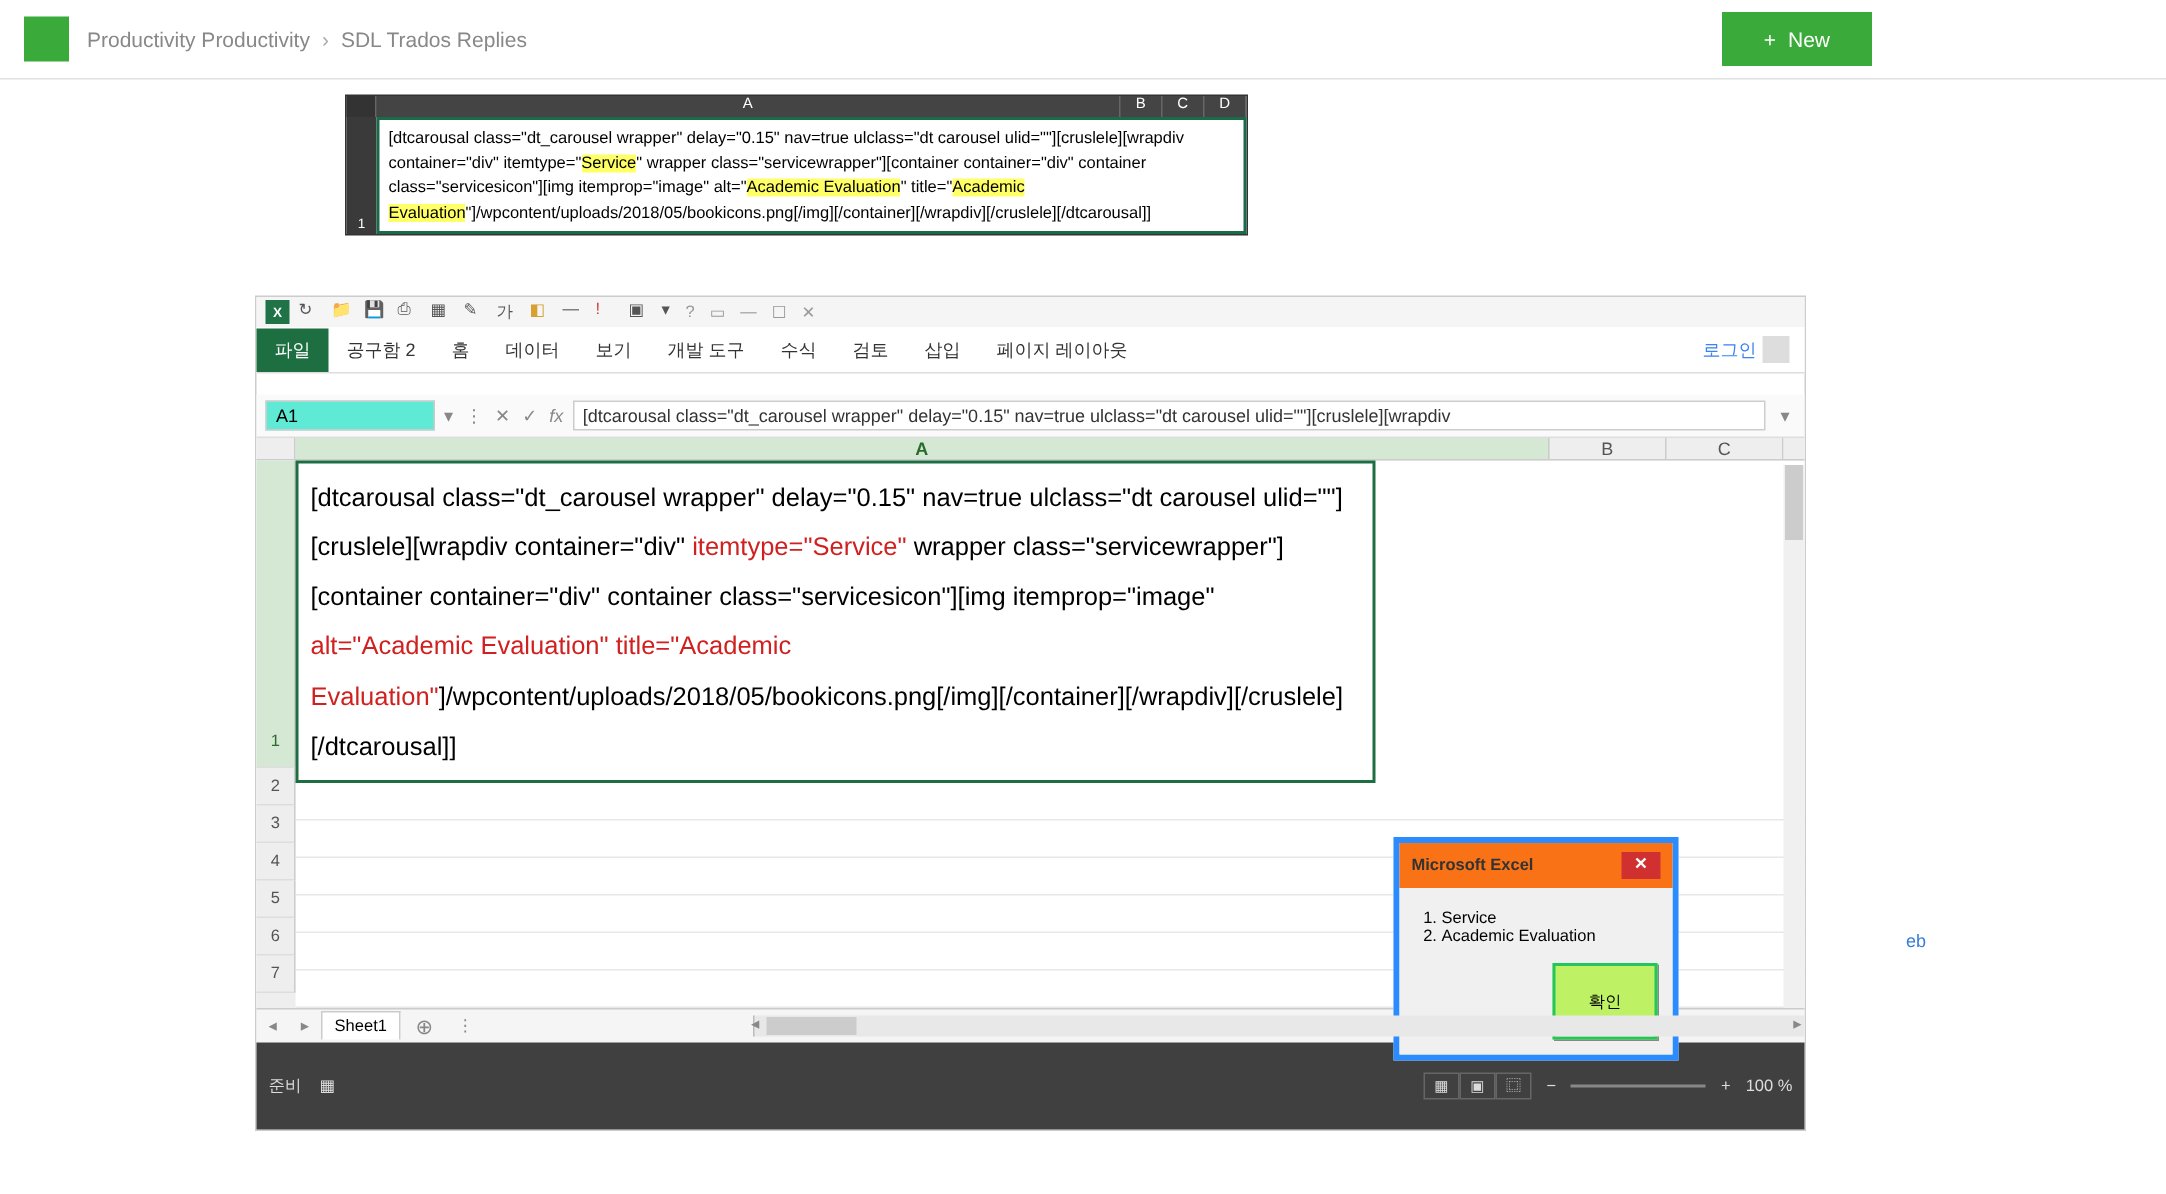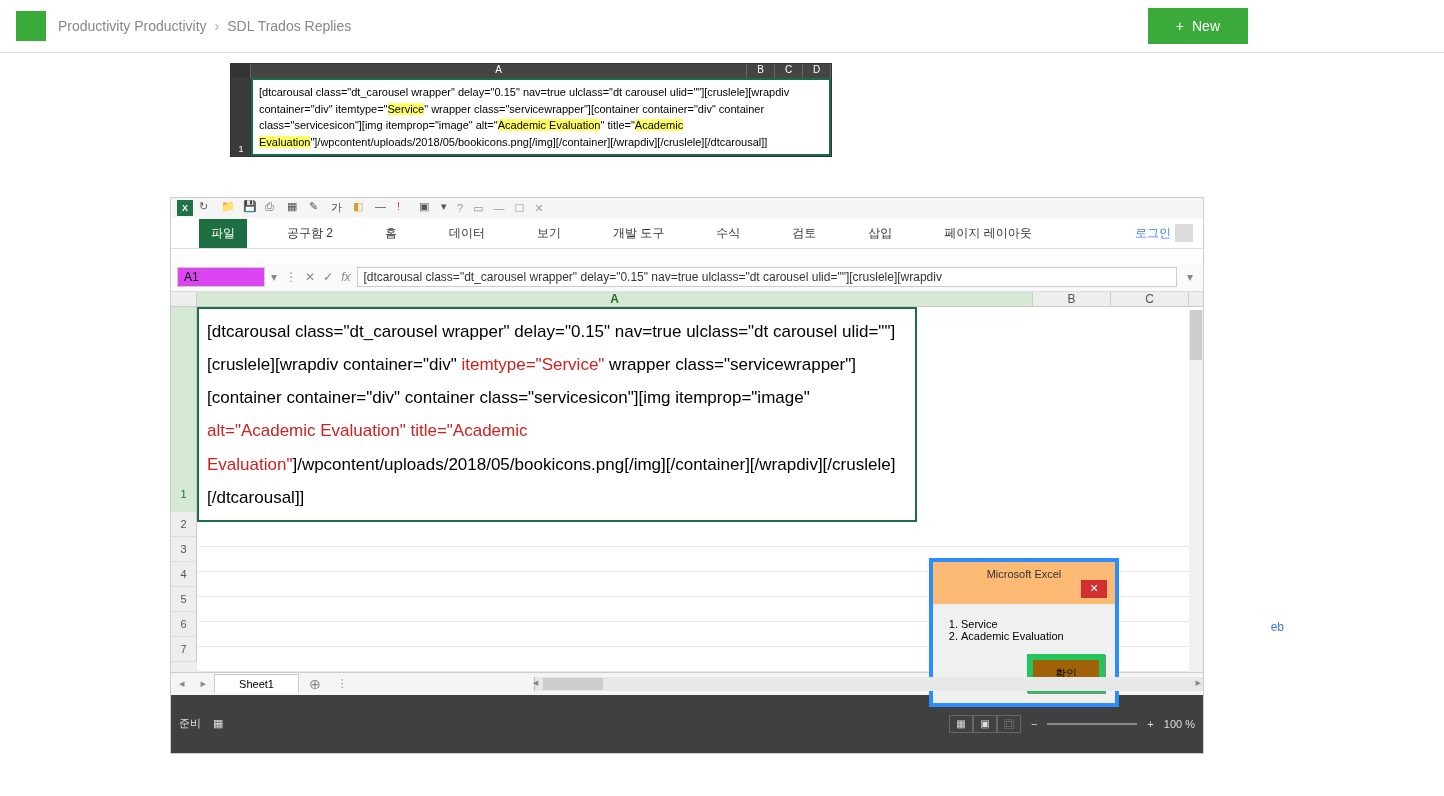--- a/index.html
+++ b/index.html
@@ -23,26 +23,26 @@
 .hl { background: #ffff66; }
 
 .excel { margin-top: 40px; width: 1034px; border: 1px solid #ccc; background: #fff; position: relative; }
 .excel-titlebar { display: flex; align-items: center; background: #f5f5f5; padding: 2px 6px; font-size: 11px; color: #555; }
 .qat { display: flex; gap: 6px; align-items: center; }
 .qat-icon { width: 16px; height: 16px; display: inline-block; }
 .xl-logo { background: #207346; color: #fff; font-size: 9px; font-weight: bold; display: flex; align-items: center; justify-content: center; }
 .title-center { flex: 1; text-align: center; color: #666; }
 .title-right { display: flex; gap: 10px; color: #999; }
 .ribbon { display: flex; background: #fff; font-size: 12px; border-bottom: 1px solid #ddd; align-items: center; }
-.ribbon-tab { padding: 6px 12px; cursor: pointer; color: #333; margin-left: 28px; }
+.ribbon-tab { padding: 6px 12px; cursor: pointer; color: #333; }
 .ribbon-tab.file { background: #1d6f42; color: #fff; }
 .ribbon-login { margin-left: auto; padding: 6px 10px; color: #3b82f6; display: flex; align-items: center; gap: 4px; }
 .avatar-sq { width: 18px; height: 18px; background: #ddd; display: inline-block; }
 .fbar { display: flex; align-items: center; padding: 4px 6px; gap: 6px; font-size: 12px; border-bottom: 1px solid #ddd; background: #fafafa; margin-top: 14px; }
-.namebox { border: 1px solid #ccc; padding: 2px 6px; width: 88px; background: #d946ef; }
+.namebox { border: 1px solid #ccc; padding: 2px 6px; width: 113px; background: #5eead4; }
 .fx-icons { display: flex; gap: 8px; color: #888; align-items: center; }
 .formula-input { flex: 1; border: 1px solid #ccc; padding: 2px 6px; background: #fff; font-family: inherit; color: #333; white-space: nowrap; overflow: hidden; }
 .grid { position: relative; background: #fff; }
 .colhdr { display: flex; background: #eee; font-size: 12px; color: #555; border-bottom: 1px solid #ccc; }
 .colhdr .sel-all { width: 26px; border-right: 1px solid #ccc; }
 .colhdr .ch { text-align: center; border-right: 1px solid #ccc; }
 .colhdr .ch.A { flex: 1; background: #d4e8d4; color: #2a6b2a; font-weight: bold; }
 .colhdr .ch.B, .colhdr .ch.C { width: 78px; }
 .colhdr .scroll-sp { width: 14px; background: #eee; }
 .rows { display: flex; }
@@ -50,29 +50,29 @@
 .rownums .rn { height: 25px; text-align: center; line-height: 25px; border-bottom: 1px solid #ddd; border-right: 1px solid #ccc; }
 .rownums .rn.first { height: 205px; background: #d4e8d4; color: #2a6b2a; display: flex; align-items: flex-end; justify-content: center; padding-bottom: 4px; }
 .cells { flex: 1; position: relative; }
 .bigcell { border: 2px solid #1d6f42; padding: 6px 8px; font-size: 17px; line-height: 1.95; font-family: 'Malgun Gothic','Segoe UI',Arial; width: 720px; }
 .bigcell .red { color: #d02020; }
 .grid-rows-blank .gr { height: 25px; border-bottom: 1px solid #e8e8e8; }
 .vscroll { position: absolute; right: 0; top: 18px; bottom: 0; width: 14px; background: #f0f0f0; }
 .vscroll .thumb { position: absolute; top: 0; height: 50px; left: 1px; right: 1px; background: #ccc; }
 
 .dlg { position: absolute; border: 4px solid #2a8cff; background: #f0f0f0; width: 190px; top: 266px; right: 84px; font-size: 11px; }
-.dlg-title { background: #fdba74; padding: 6px 8px; font-weight: normal; color: #333; display: flex; align-items: center; flex-direction: column; }
+.dlg-title { background: #f97316; padding: 6px 8px; font-weight: bold; color: #333; display: flex; align-items: center; }
 .dlg-close { margin-left: auto; background: #d03030; color: #fff; width: 26px; height: 18px; text-align: center; line-height: 16px; cursor: pointer; }
 .dlg-body { padding: 14px 10px 10px; background: #f0f0f0; }
 .dlg-body ol { list-style: decimal; padding-left: 18px; margin-bottom: 12px; }
-.dlg-btn { display: block; margin-left: auto; border: 6px solid #22c55e; background: #a16207; padding: 6px 22px; cursor: pointer; font-size: 11px; box-shadow: 1px 1px 0 #888; }
+.dlg-btn { display: block; margin-left: auto; border: 2px solid #22c55e; background: #bef264; padding: 16px 22px; cursor: pointer; font-size: 11px; box-shadow: 1px 1px 0 #888; }
 
 .sheettabs { display: flex; align-items: center; background: #f5f5f5; border-top: 1px solid #ccc; font-size: 11px; }
 .sheettabs .nav { padding: 3px 8px; color: #888; }
-.sheettabs .tab { padding: 3px 24px; border: 1px solid #ccc; border-bottom: none; background: #fff; cursor: pointer; }
+.sheettabs .tab { padding: 3px 8px; border: 1px solid #ccc; border-bottom: none; background: #fff; cursor: pointer; }
 .sheettabs .addtab { padding: 3px 10px; cursor: pointer; font-size: 14px; color: #888; }
 .sheettabs .hscroll { flex: 1; margin-left: 180px; height: 14px; background: #e8e8e8; position: relative; border-left: 1px solid #bbb; }
 .sheettabs .hthumb { position: absolute; left: 8px; top: 1px; bottom: 1px; width: 60px; background: #ccc; }
 .sheettabs .dots { padding: 0 6px; color: #888; }
 
 .statusbar { display: flex; align-items: center; background: #404040; color: #ddd; font-size: 11px; padding: 20px 8px; }
 .statusbar .sb-right { margin-left: auto; display: flex; align-items: center; gap: 10px; }
 .view-btns { display: flex; gap: 0; }
 .view-btn { width: 24px; height: 18px; border: 1px solid #666; display: flex; align-items: center; justify-content: center; font-size: 10px; }
 .zoom-slider { width: 90px; height: 2px; background: #888; position: relative; }

